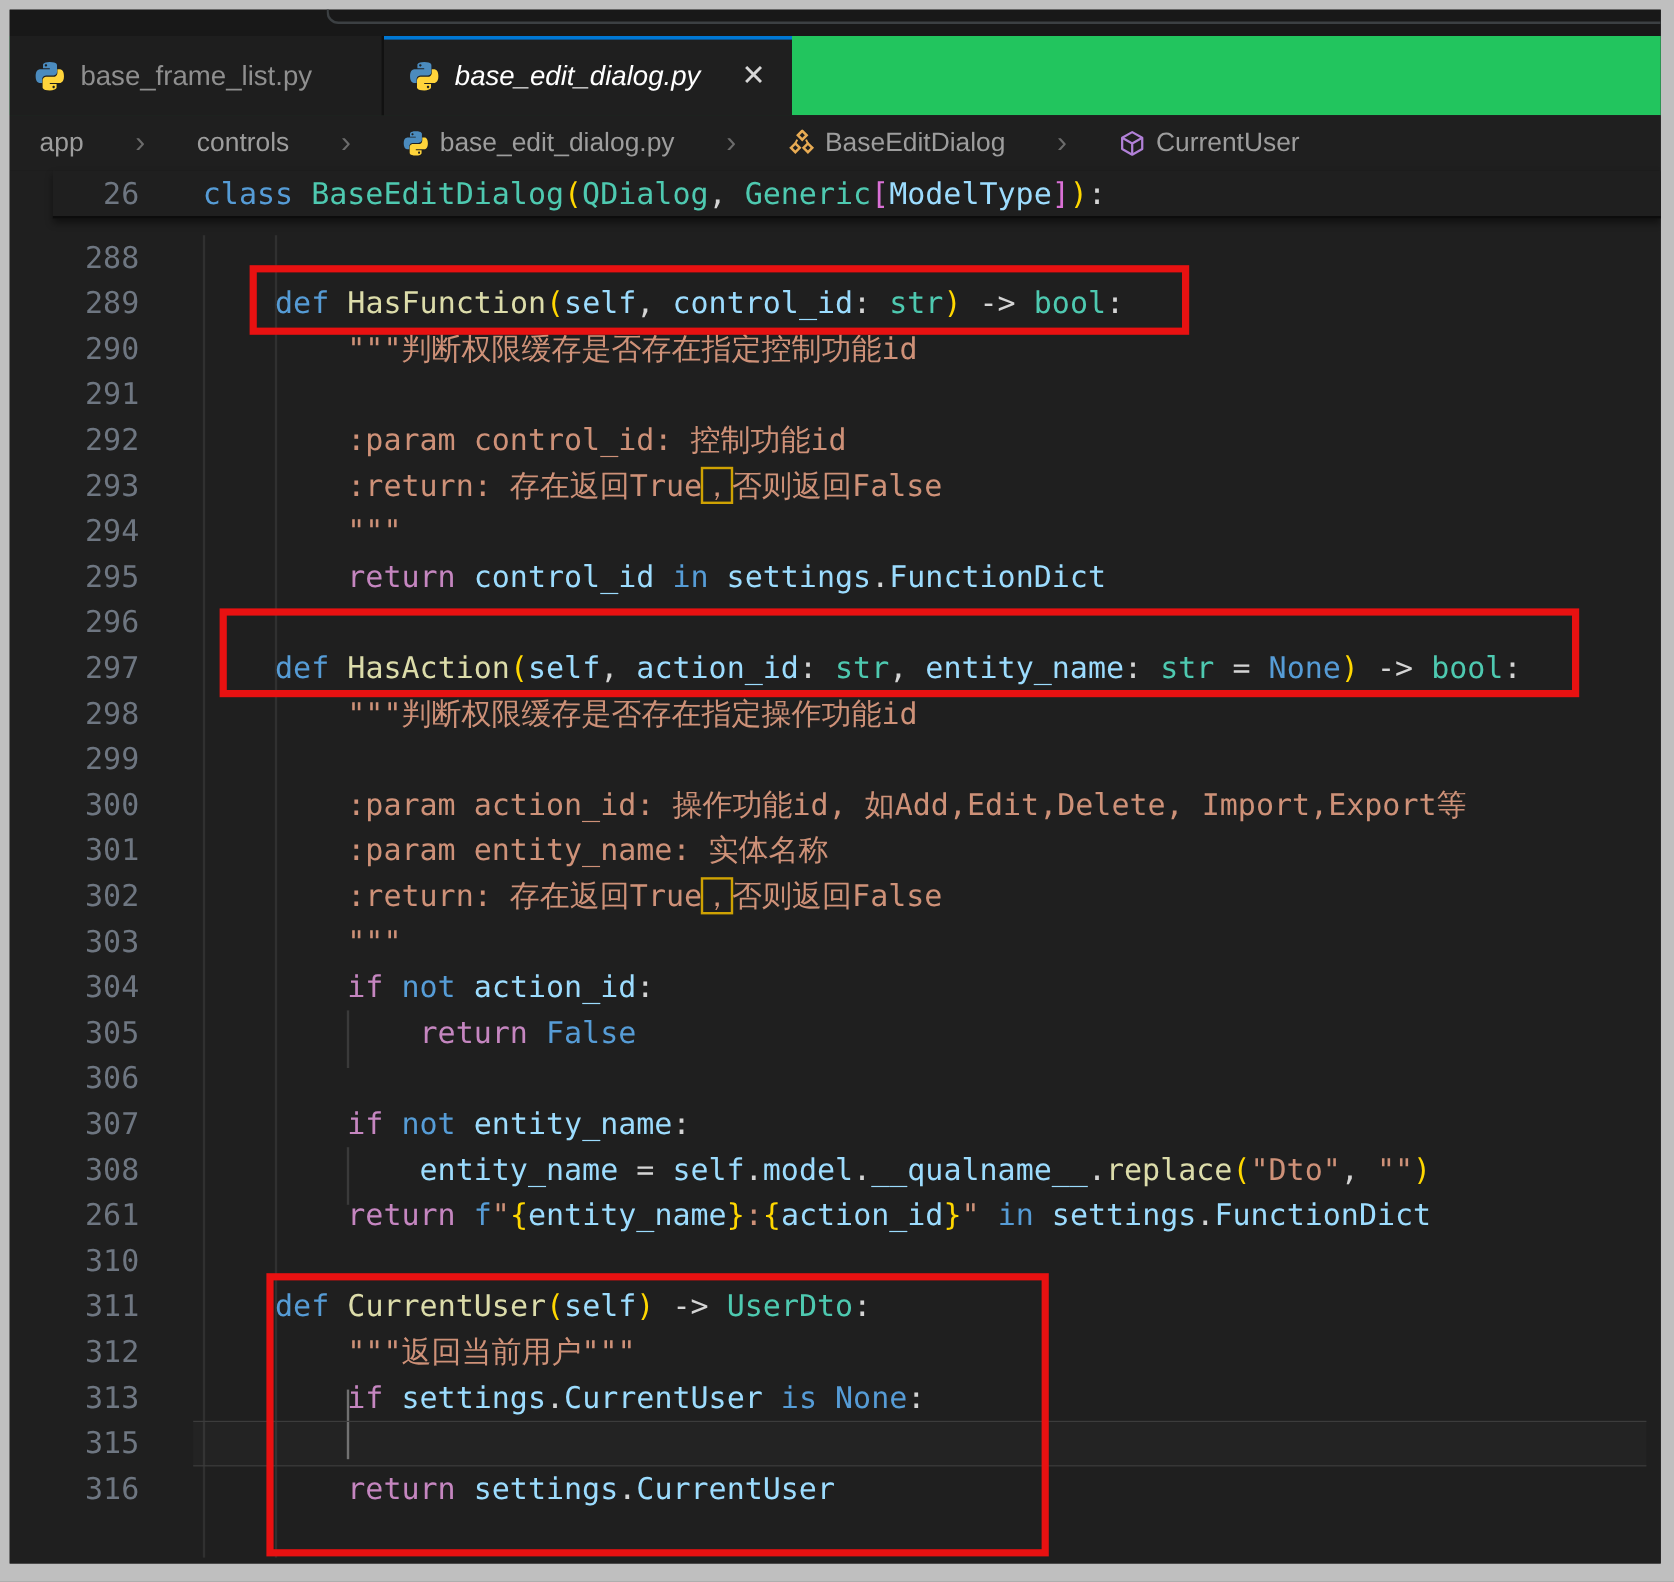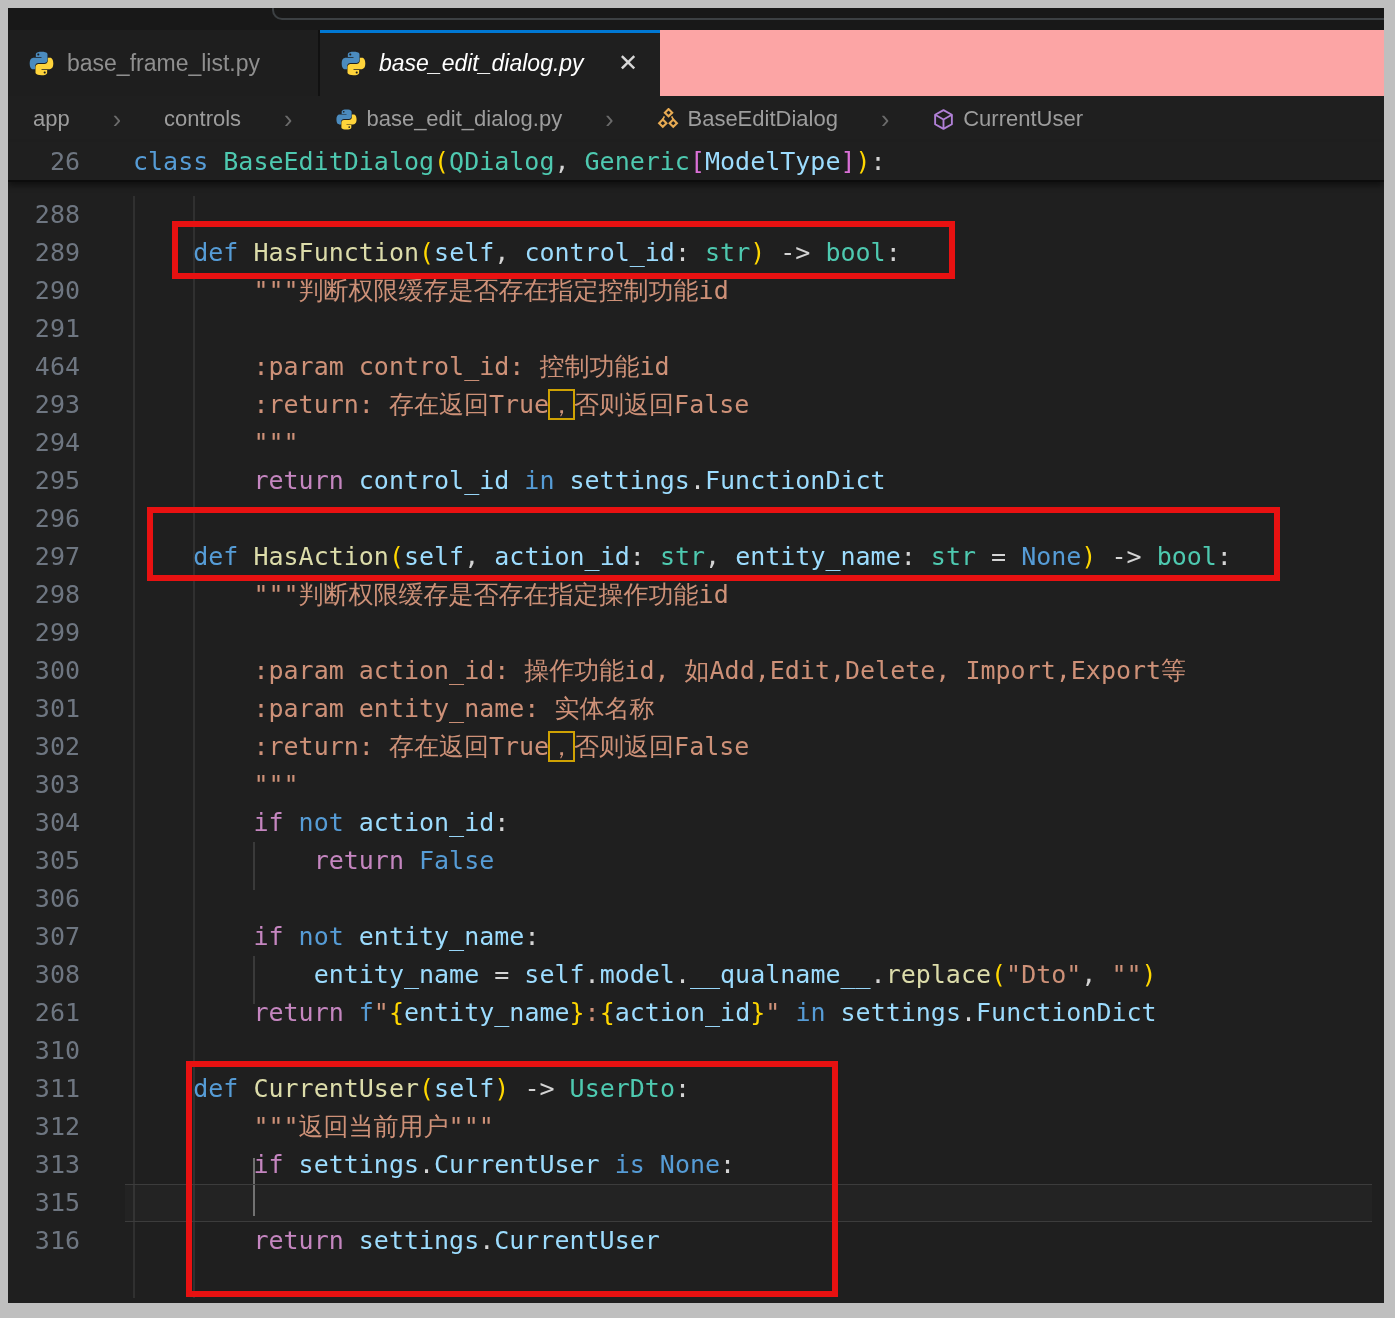--- a/index.html
+++ b/index.html
@@ -7,38 +7,38 @@
 
   .frame { width: 1395px; height: 1318px; background: #bfbfbf; padding: 8px 11px 15px 8px; }
   .window { width: 1376px; height: 1295px; background: #1f1f1f; overflow: hidden; position: relative; }
 
   
   .top-strip { height: 22px; background: #181818; position: relative; }
   .overlay-corner { position: absolute; left: 264px; right: 0; top: -6px; height: 18px;
     border-left: 2px solid #3c4043; border-bottom: 2px solid #3c4043; border-bottom-left-radius: 10px; }
 
   
-  .tabbar { height: 66px; background: #fca5a5; display: flex; align-items: stretch; }
+  .tabbar { height: 66px; background: #22c55e; display: flex; align-items: stretch; }
   .tab { display: flex; align-items: center; padding: 0 20px; font-size: 23px; position: relative; cursor: pointer; }
   .tab .pyicon { margin-right: 12px; }
   .tab-inactive { width: 312px; background: #1e1e1e; color: #8f8f8f; border-right: 2px solid #111; }
   .tab-active { width: 340px; background: #1f1f1f; color: #ffffff; font-style: italic; }
   .tab-active::before { content: ""; position: absolute; left: 0; right: 0; top: 0; height: 3px; background: #0078d4; }
   .tab-close { margin-left: auto; color: #d7d7d7; font-size: 24px; font-style: normal; padding: 0 2px; cursor: pointer; }
 
   
   .breadcrumbs { height: 46px; background: #1f1f1f; display: flex; align-items: center; padding-left: 25px;
     color: #9d9d9d; font-size: 22px; gap: 32px; }
   .crumb { display: flex; align-items: center; cursor: pointer; }
   .crumb .bc-icon { margin-right: 8px; display: inline-flex; }
   .crumb-sep { color: #6b6b6b; font-size: 25px; margin: 0 11px; }
 
   
   .editor { position: relative; height: 1161px; background: #1f1f1f;
-    font-family: "DejaVu Sans Mono", monospace; font-size: 25px; }
+    font-family: "DejaVu Sans Mono", monospace; font-size: 25px; padding-left: 36px; }
 
   .sticky { height: 40px; display: flex; align-items: center; background: #1f1f1f;
     border-bottom: 2px solid #0c0c0c; box-shadow: 0 4px 6px rgba(0,0,0,0.45); position: relative; z-index: 5; }
 
   .code-area { position: relative; height: 1102px; margin-top: 14px; }
 
   .row { display: flex; height: 38px; line-height: 38px; position: relative; }
   .num { width: 72px; text-align: right; color: #6e7681; flex: 0 0 72px; }
   .row.active .num { color: #cccccc; }
   .code { margin-left: 53px; white-space: pre; color: #cccccc; }
@@ -177,21 +177,21 @@
             </div>
             <div class="row">
               <span class="num">290</span>
               <span class="code"><span class="tk-d">        </span><span class="tk-s">"""判断权限缓存是否存在指定控制功能id</span></span>
             </div>
             <div class="row">
               <span class="num">291</span>
               <span class="code"></span>
             </div>
             <div class="row">
-              <span class="num">464</span>
+              <span class="num">292</span>
               <span class="code"><span class="tk-d">        </span><span class="tk-s">:param control_id: 控制功能id</span></span>
             </div>
             <div class="row">
               <span class="num">293</span>
               <span class="code"><span class="tk-d">        </span><span class="tk-s">:return: 存在返回True</span><span class="tk-u">，</span><span class="tk-s">否则返回False</span></span>
             </div>
             <div class="row">
               <span class="num">294</span>
               <span class="code"><span class="tk-d">        </span><span class="tk-s">"""</span></span>
             </div>

